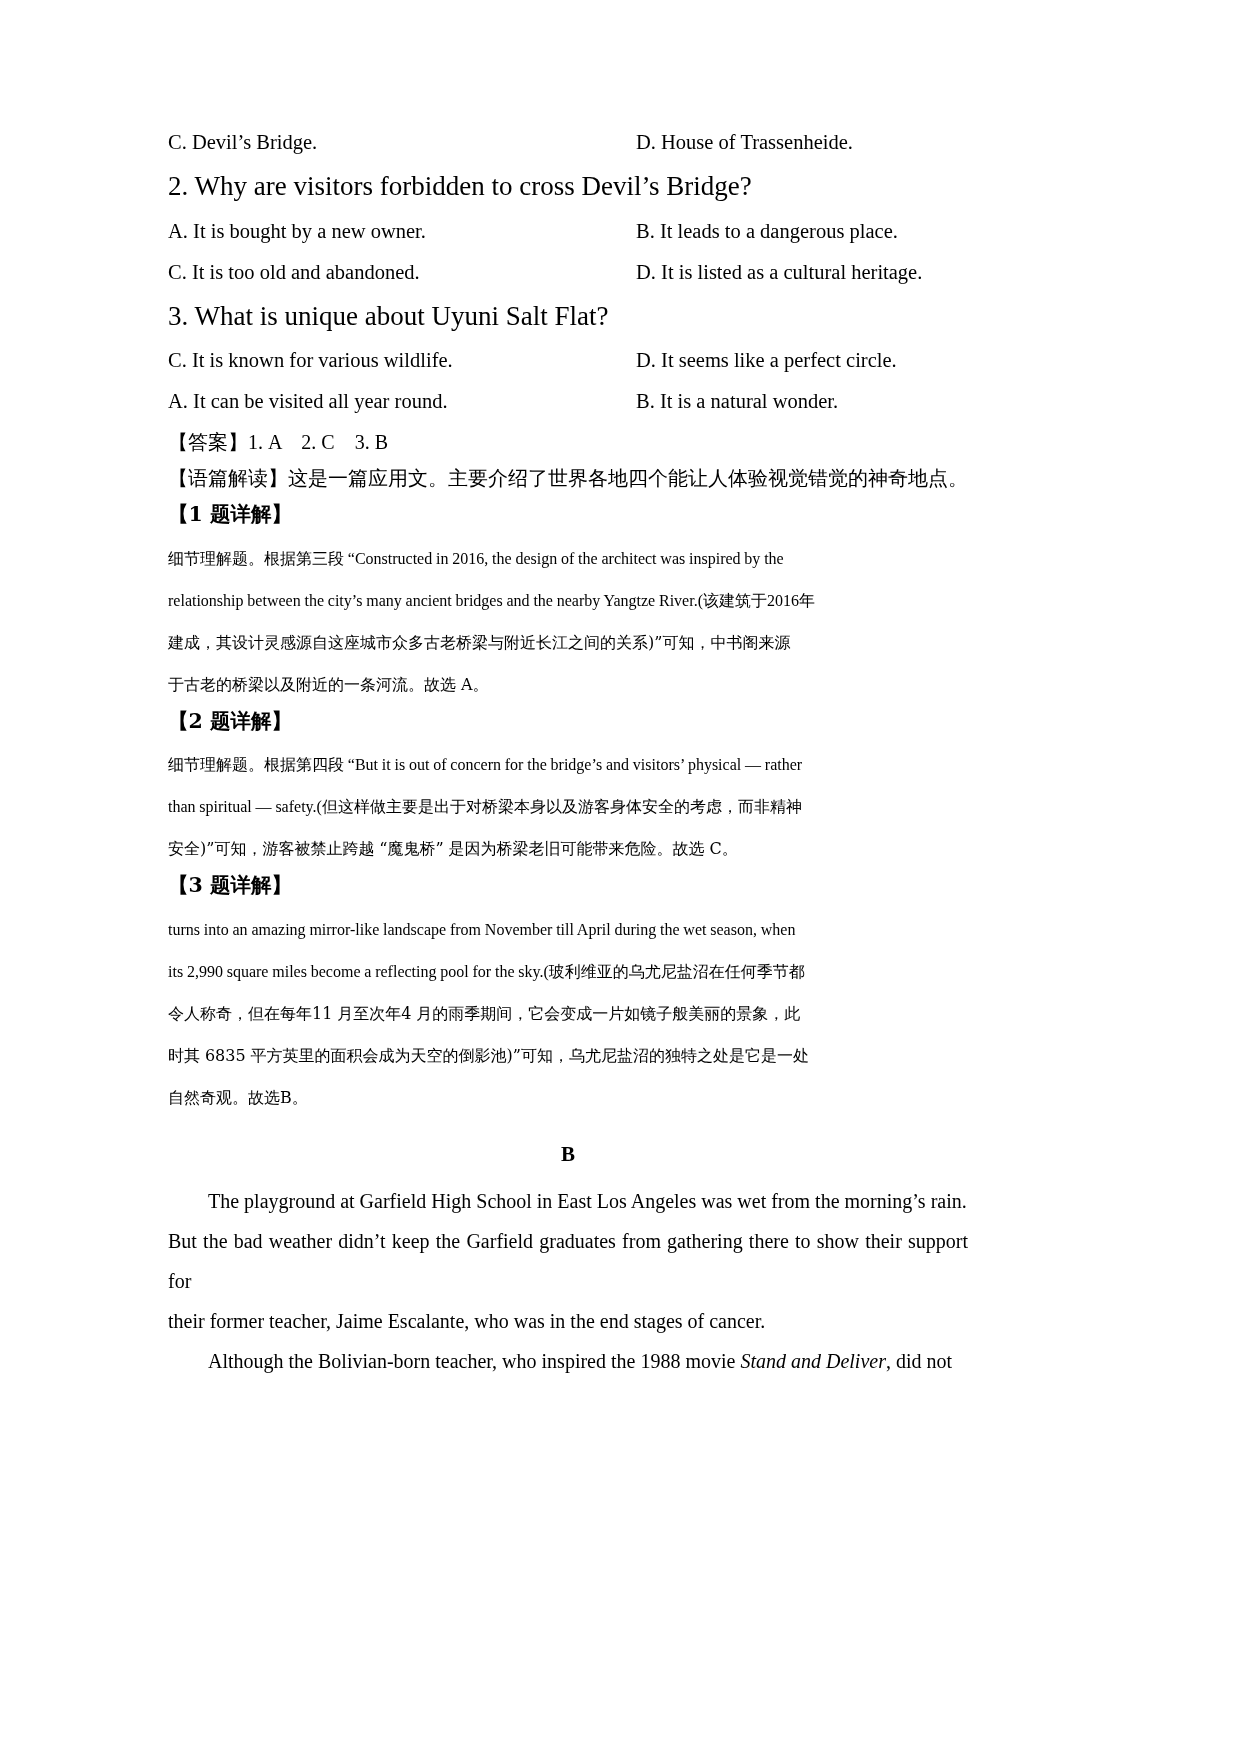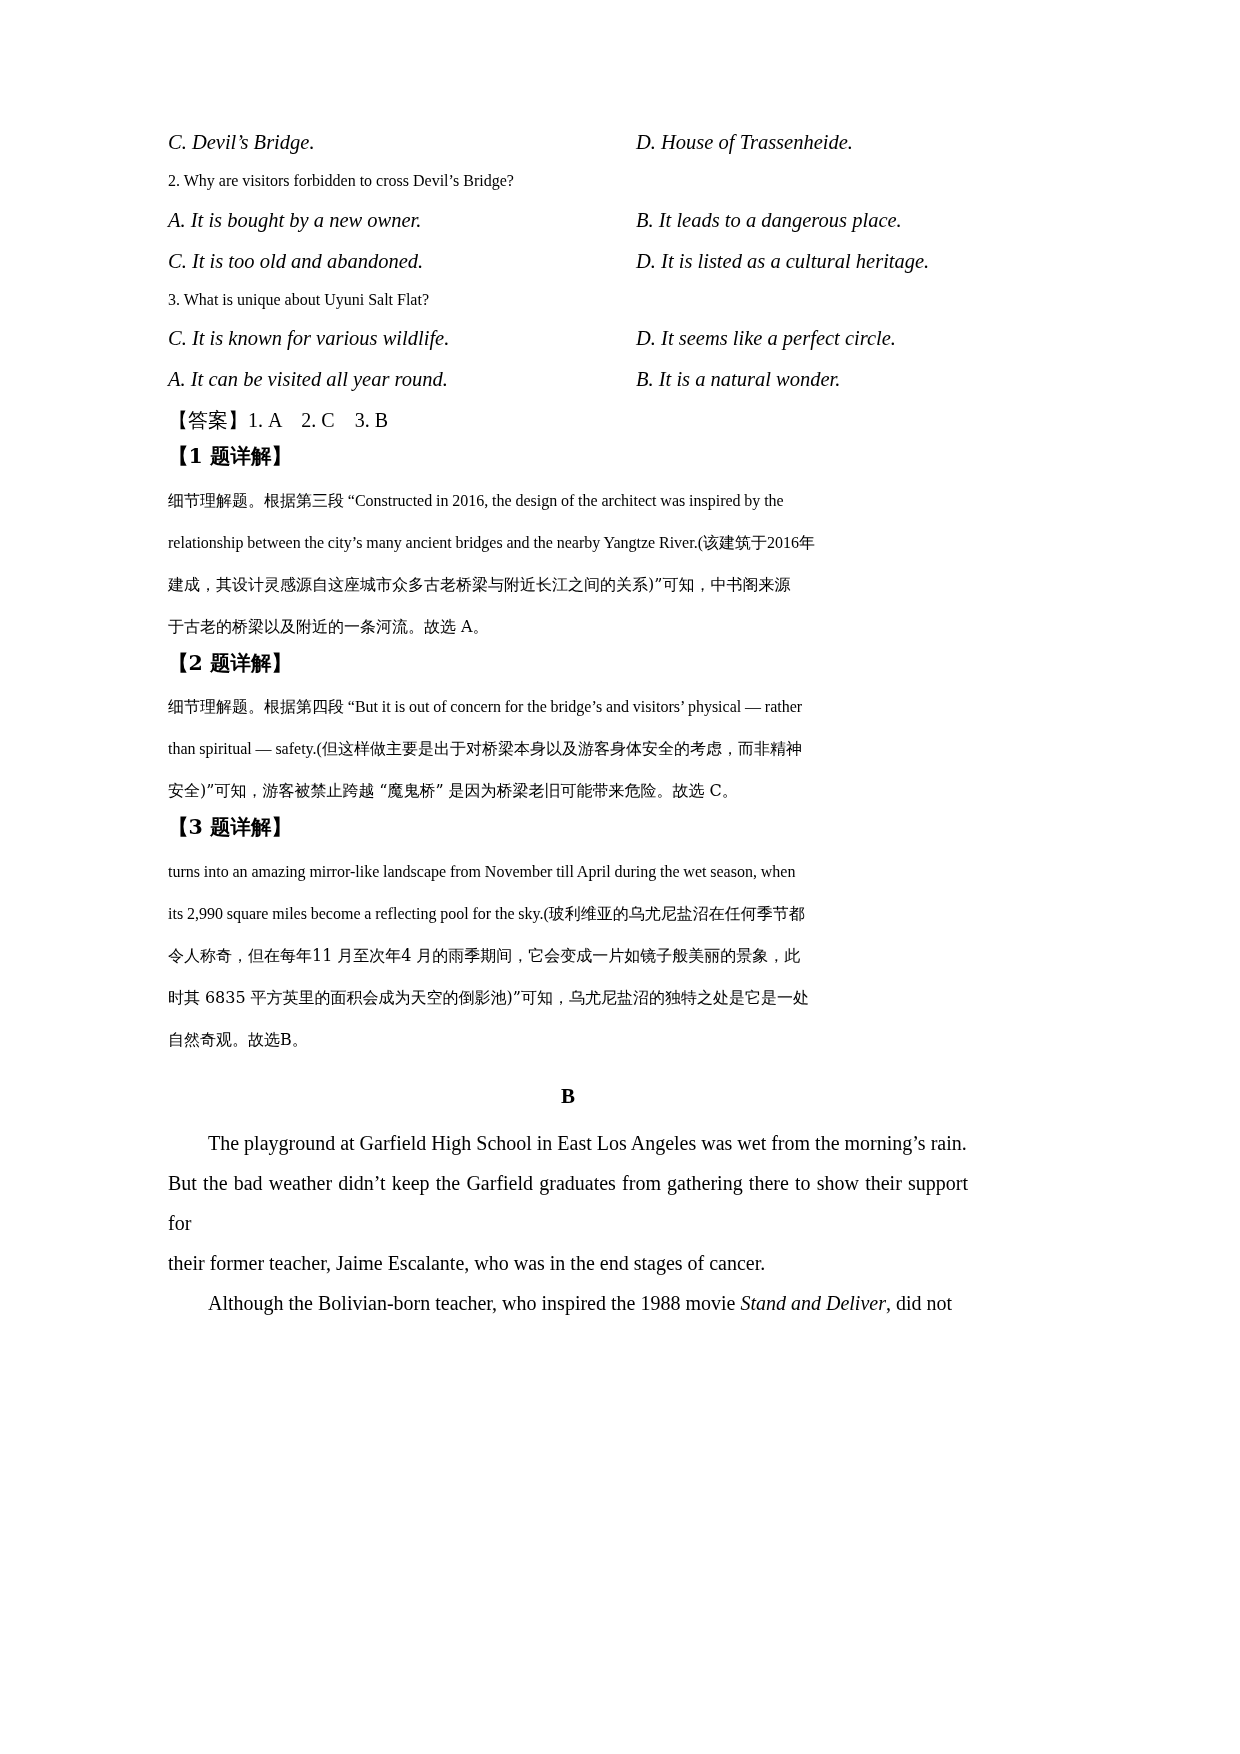--- a/index.html
+++ b/index.html
@@ -29,27 +29,26 @@
   .opt-row {
     display: flex;
     width: 100%;
     font-size: 20.5px;
     line-height: 1.0;
     margin-bottom: 20.5px;
   }
   .opt-col {
     flex: 0 0 auto;
     white-space: nowrap;
-    font-style: italic;
   }
   .opt-col.left { width: 468px; }
   .opt-col.right { width: 332px; }
 
   .question-line {
-    font-size: 16px;
+    font-size: 27px;
     line-height: 1.0;
     margin-bottom: 20.5px;
     white-space: nowrap;
   }
 
   
   .ans-line {
     font-size: 20px;
     line-height: 1.0;
     margin-bottom: 16px;
@@ -132,20 +131,23 @@
     </div>
     <div class="opt-row">
       <span class="opt-col left">A. It can be visited all year round.</span>
       <span class="opt-col right">B. It is a natural wonder.</span>
     </div>
 
     <div class="ans-line">
       <span class="cn bracket-head">【答案】</span><span>1. A　2. C　3. B</span>
     </div>
 
+    <div class="ans-line cn">
+      <span class="bracket-head">【语篇解读】</span><span>这是一篇应用文。主要介绍了世界各地四个能让人体验视觉错觉的神奇地点。</span>
+    </div>
 
     <div class="sec-head cn">【1 题详解】</div>
     <div class="para">细节理解题。根据第三段 “Constructed in 2016, the design of the architect was inspired by the</div>
     <div class="para">relationship between the city’s many ancient bridges and the nearby Yangtze River.(该建筑于2016年</div>
     <div class="para cn">建成，其设计灵感源自这座城市众多古老桥梁与附近长江之间的关系)”可知，中书阁来源</div>
     <div class="para tight cn">于古老的桥梁以及附近的一条河流。故选 A。</div>
 
     <div class="sec-head cn">【2 题详解】</div>
     <div class="para">细节理解题。根据第四段 “But it is out of concern for the bridge’s and visitors’ physical — rather</div>
     <div class="para">than spiritual — safety.(但这样做主要是出于对桥梁本身以及游客身体安全的考虑，而非精神</div>

